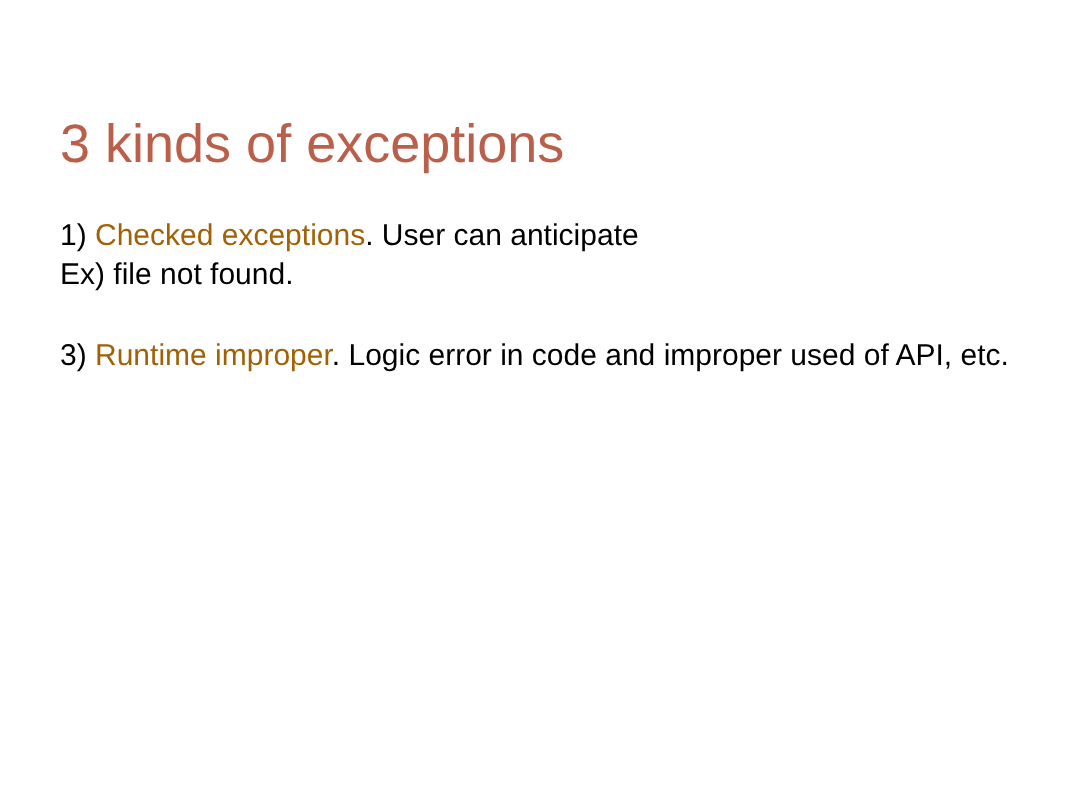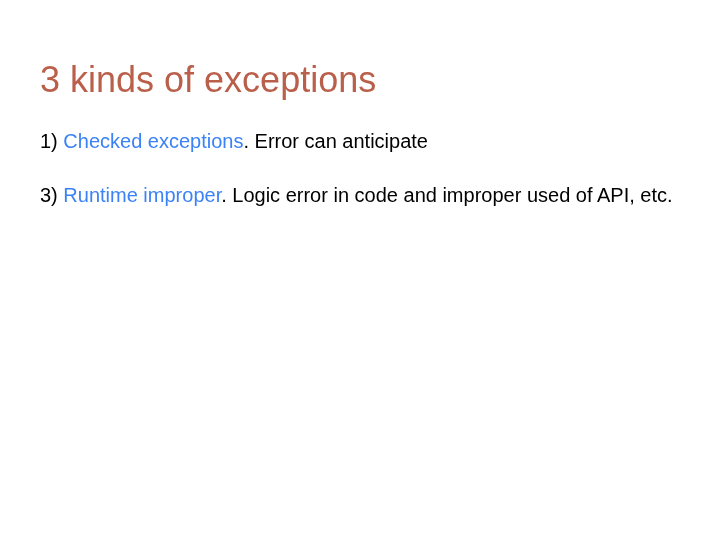--- a/index.html
+++ b/index.html
@@ -9,51 +9,52 @@
     height: 540px;
     background: #ffffff;
     font-family: Arial, Helvetica, sans-serif;
     color: #000000;
     overflow: hidden;
   }
   .slide {
     width: 720px;
     height: 540px;
     box-sizing: border-box;
-    padding: 59px 40px 40px 40px;
+    padding: 75px 40px 40px 40px;
   }
   .title {
     font-size: 36px;
     font-weight: 400;
     color: #b95f4a;
     margin: 0 0 28px 0;
     line-height: 1.15;
   }
   .body {
     font-size: 20px;
     line-height: 1.3;
     color: #000000;
   }
   .para {
     margin: 0 0 28px 0;
   }
   .red {
-    color: #3b82f6;
+    color: #a16207;
   }
 </style>
 </head>
 <body>
 
 <div class="slide">
   <h1 class="title">3 kinds of exceptions</h1>
 
   <div class="body">
 
     <p class="para">
-      <span>1) </span><span class="red">Checked exceptions</span><span>. Error can anticipate</span><br>
+      <span>1) </span><span class="red">Checked exceptions</span><span>. User can anticipate</span><br>
+      <span>Ex) file not found.</span>
     </p>
 
 
     <p class="para">
       <span>3) </span><span class="red">Runtime improper</span><span>. Logic error in code and improper used of API, etc.</span>
     </p>
 
   </div>
 </div>
 

